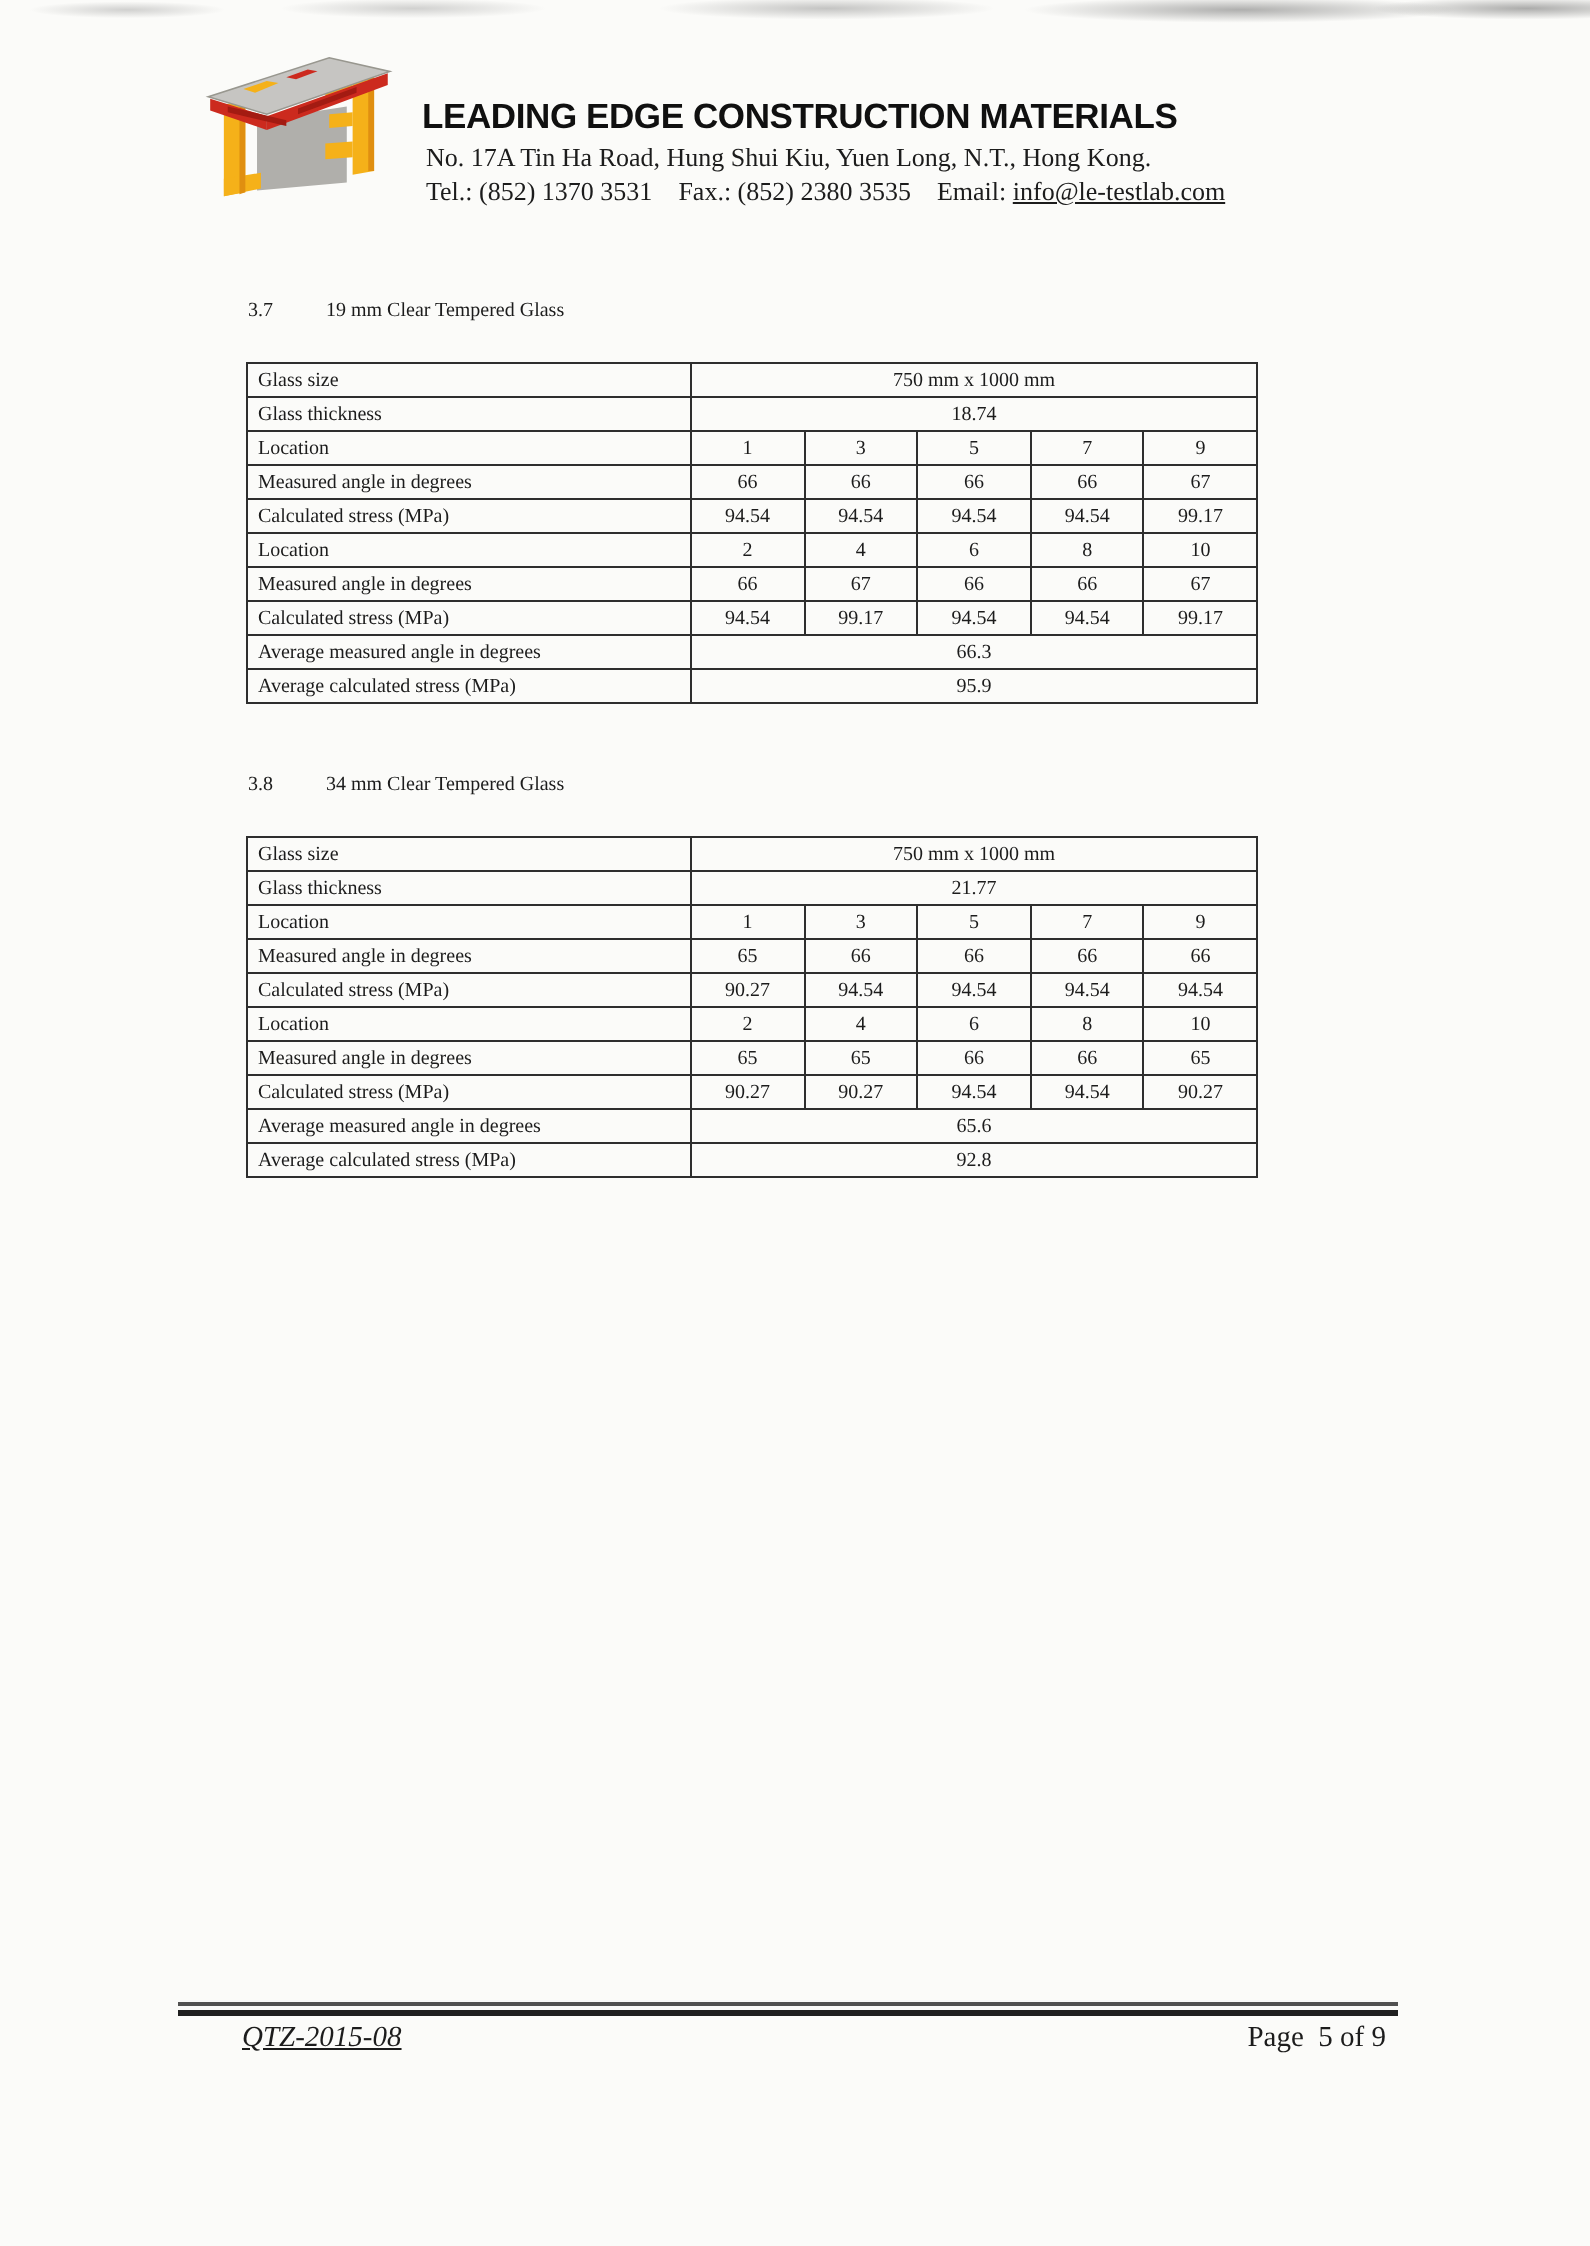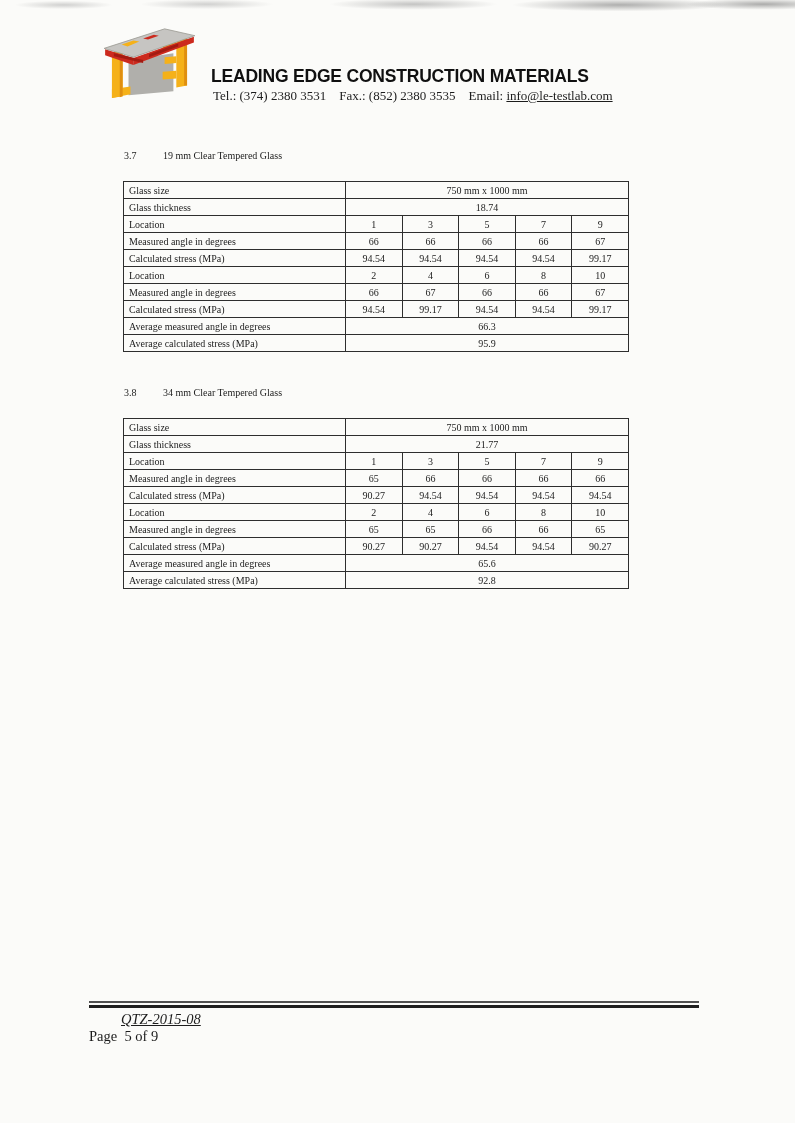--- a/index.html
+++ b/index.html
@@ -51,21 +51,20 @@
   td.val{text-align:center;}
   .footer-rule{
     position:absolute;left:89px;top:1001px;width:610px;height:7px;
     border-top:2px solid #515151;border-bottom:3px solid #1f1f1f;
     box-sizing:border-box;
   }
   .footer-text{
     position:absolute;left:89px;top:1011px;width:610px;
     display:flex;justify-content:space-between;align-items:flex-start;
     font-size:14.5px;
-    flex-direction:column;
   }
   .docref{margin-left:32px;font-style:italic;text-decoration:underline;}
   .pagenum{margin-right:6px;white-space:pre;}
 </style>
 </head>
 <body>
 
 <div class="scan-artifact"></div>
 
 <div class="header">
@@ -95,22 +94,23 @@
     </g>
 
     <g>
       <polygon points="4,26 66,6 97,13 34,35" stroke="#98978f" stroke-width="0.8" fill="#c6c5c2"></polygon>
       <polygon points="22,22 34,18 40,19 28,24" fill="#f5b119"></polygon>
       <polygon points="44,16 55,12 60,13 49,17" fill="#cc2a1e"></polygon>
     </g>
   </svg>
   <div class="hgroup">
     <div class="company1">LEADING EDGE CONSTRUCTION MATERIALS</div>
+    <div class="addr">No. 17A Tin Ha Road, Hung Shui Kiu, Yuen Long, N.T., Hong Kong.</div>
     <div class="contact">
-      <span class="seg">Tel.: (374) 2380 3531</span><span class="seg">Fax.: (852) 2380 3535</span><span>Email:</span>
+      <span class="seg">Tel.: (852) 1370 3531</span><span class="seg">Fax.: (852) 2380 3535</span><span>Email:</span>
       <span class="email">info@le-testlab.com</span>
     </div>
   </div>
 </div>
 
 <section class="section" id="sec0">
   <div class="sec-head">
     <span class="sec-num">3.7</span><span>19 mm Clear Tempered Glass</span>
   </div>
   <table>

